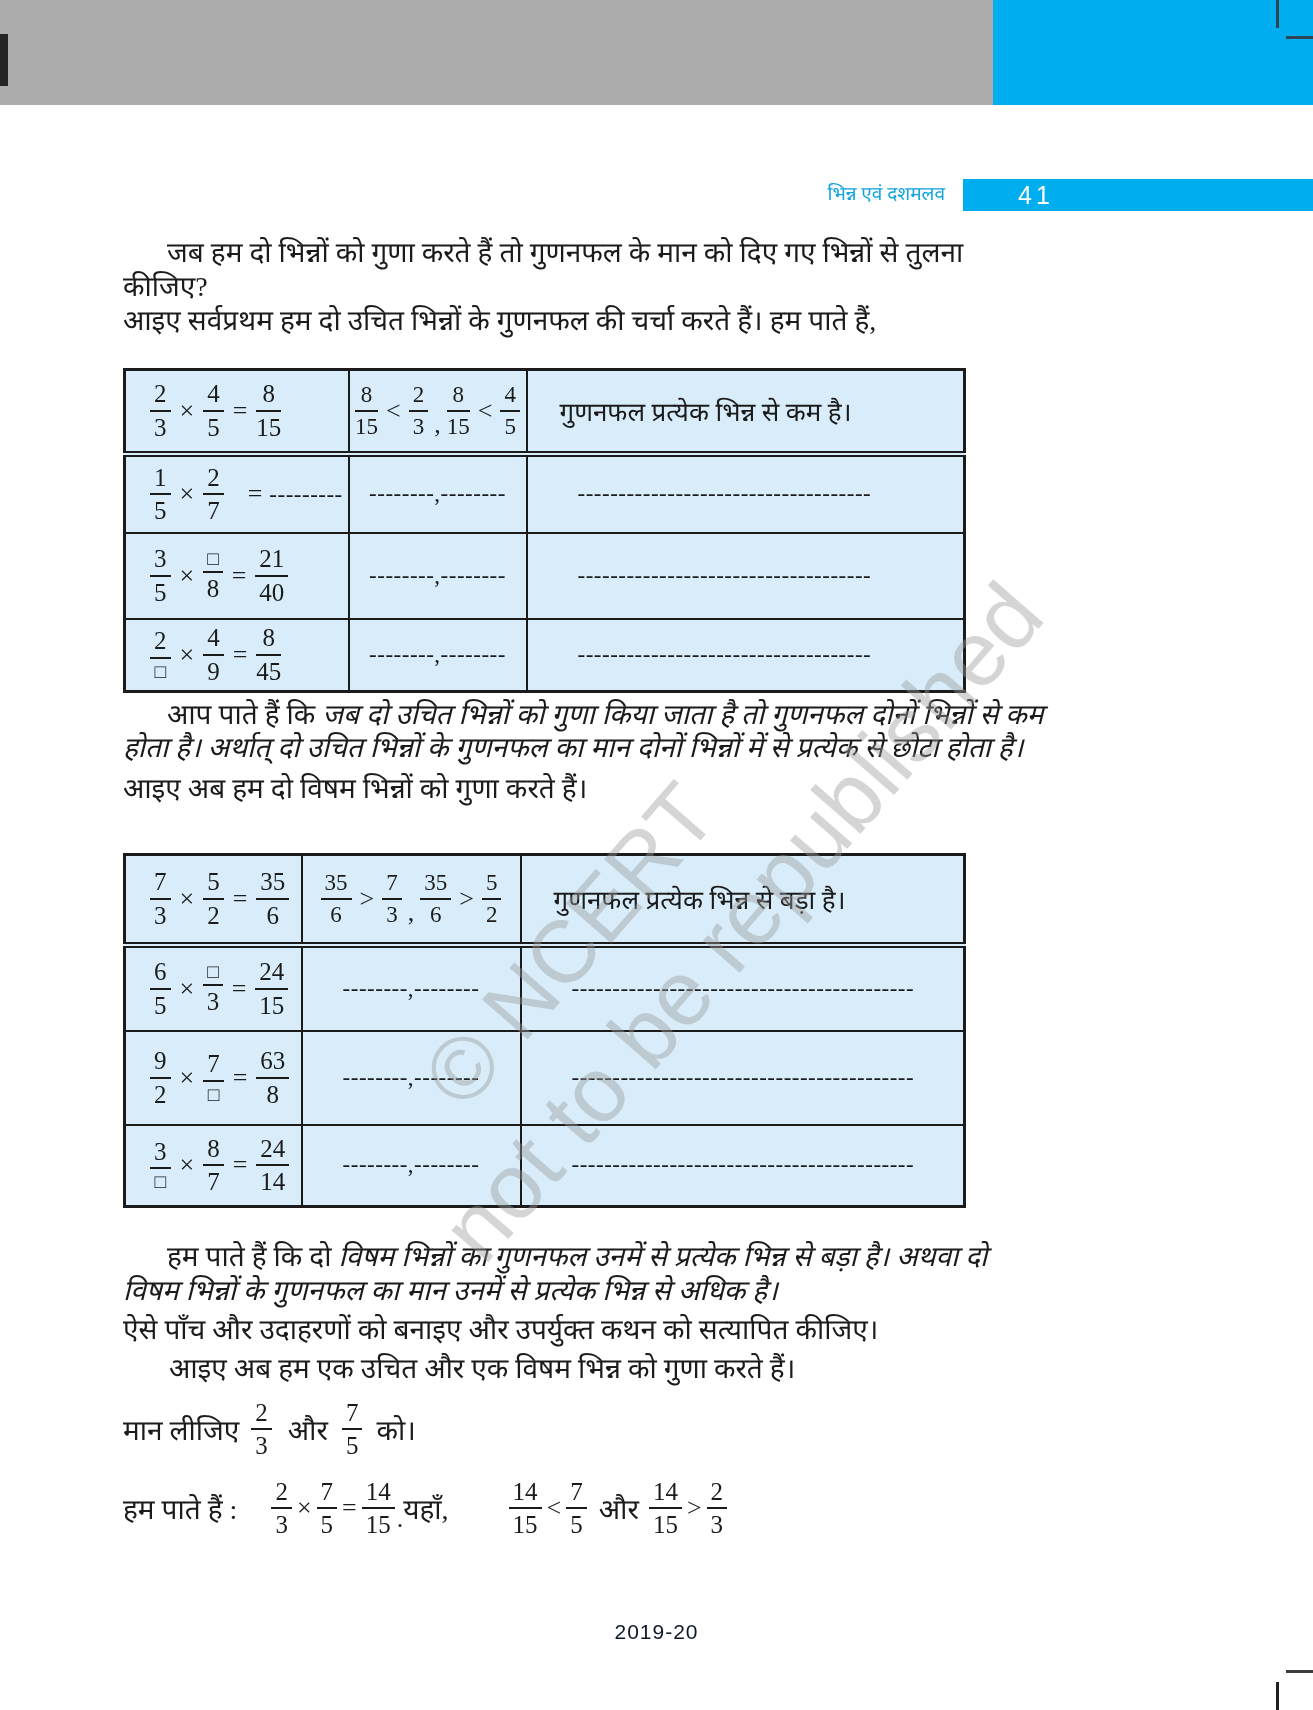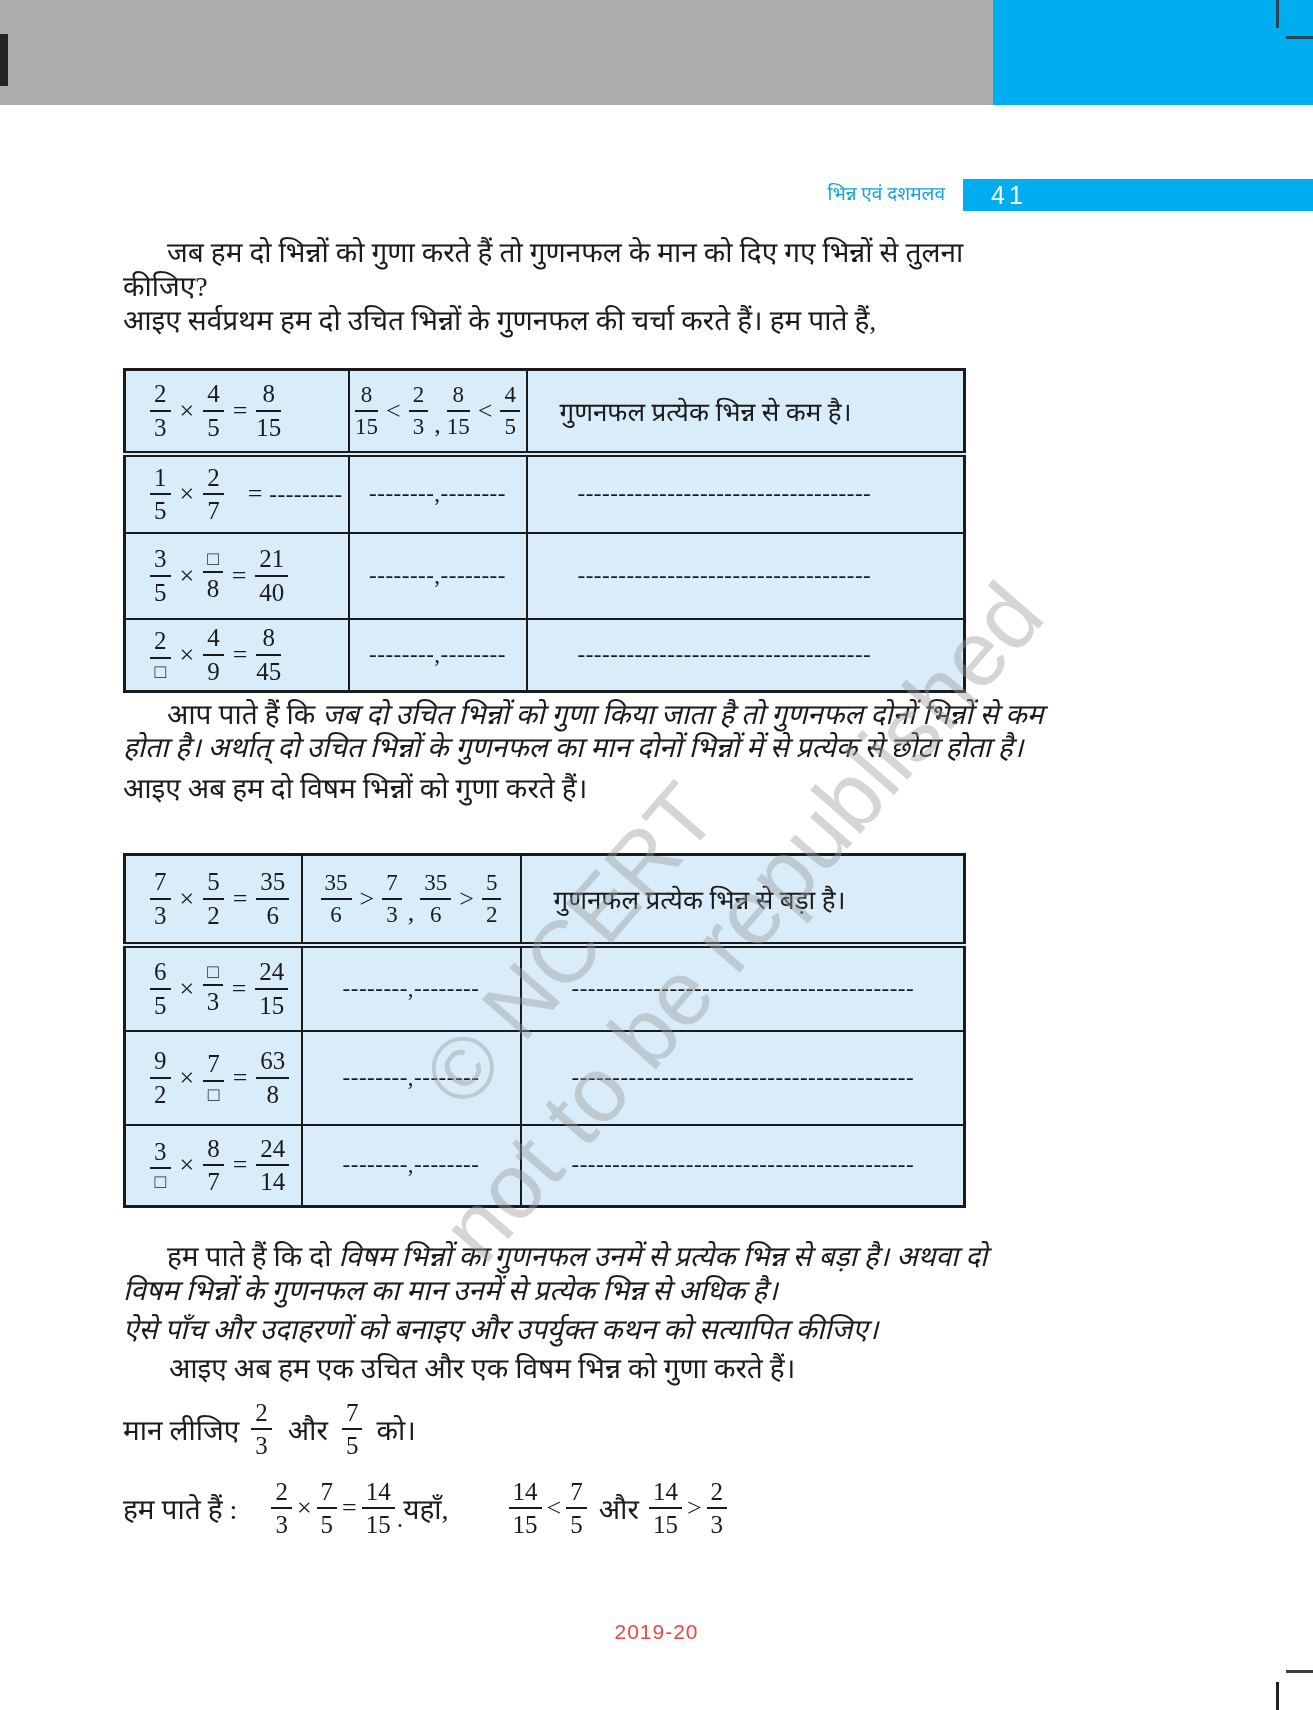--- a/index.html
+++ b/index.html
@@ -17,32 +17,32 @@
   #cm-tr-v { left:1276px; top:0; width:3px; height:28px; background:#2c4453; }
   #cm-tr-h { left:1286px; top:36px; width:27px; height:3px; background:#2c4453; }
   #cm-br-h { left:1286px; top:1670px; width:27px; height:3px; background:#3c3c3c; }
   #cm-br-v { left:1276px; top:1682px; width:3px; height:28px; background:#1f1f1f; }
 
   
   #chapter-title { left:560px; top:180px; width:385px; text-align:right;
     font-size:19px; color:#0fa3df; white-space:nowrap; }
   #page-badge { left:963px; top:179px; width:350px; height:32px; background:#00aeef; }
   #page-badge .num { display:block; color:#ffffff; font-size:25px; line-height:32px;
-    font-family:"Liberation Sans", sans-serif; letter-spacing:4px; padding-left:28px; }
+    font-family:"Liberation Sans", sans-serif; letter-spacing:4px; padding-left:55px; }
 
   
   .bodytext { font-size:28px; line-height:34px; white-space:nowrap; }
   .bodytext .line { display:block; }
   .indent { text-indent:44px; }
   .it { font-style:italic; }
   #intro { left:123px; top:236px; width:1060px; }
   #paraA { left:123px; top:698px; width:1060px; line-height:33px; }
   #paraA .line4 { margin-top:8px; }
   #paraB { left:123px; top:1240px; width:1060px; }
-  #paraB .line3 { margin-top:5px;font-style:italic; }
+  #paraB .line3 { margin-top:5px; }
   #paraB .line4 { margin-top:5px;margin-left:46px; }
 
   
   table.ex { position:absolute; border-collapse:collapse; table-layout:fixed;
     background:#d8edf9; border:3px solid #1b1b1b; }
   table.ex td { border:2px solid #1b1b1b; vertical-align:middle; overflow:hidden; }
   table.ex tr.first td { border-bottom:6px double #1b1b1b; }
   #table1 { left:123px; top:368px; }
   #table2 { left:123px; top:853px; }
   td.c1 { padding-left:22px; white-space:nowrap; }
@@ -76,21 +76,21 @@
 
   
   .wm { position:absolute; font-family:"Liberation Sans", sans-serif;
     color:rgba(155,155,155,0.42); white-space:nowrap;
     transform:translate(-50%,-50%) rotate(-49deg); pointer-events:none; z-index:5; }
   #wm-copyright { left:570px; top:945px; font-size:88px; }
   #wm-notice { left:742px; top:922px; font-size:92px; }
 
   
   #footer-year { left:0; top:1620px; width:1313px; text-align:center;
-    font-family:"Liberation Sans", sans-serif; font-size:21px; color:#ef4444; letter-spacing:1px; }
+    font-family:"Liberation Sans", sans-serif; font-size:21px; color:#0f172a; letter-spacing:1px; }
 </style>
 </head>
 <body>
 
 <div class="abs" id="bar-gray"></div>
 <div class="abs" id="bar-cyan"></div>
 <div class="abs" id="spine-mark"></div>
 <div class="abs" id="cm-tr-v"></div>
 <div class="abs" id="cm-tr-h"></div>
 <div class="abs" id="cm-br-h"></div>

